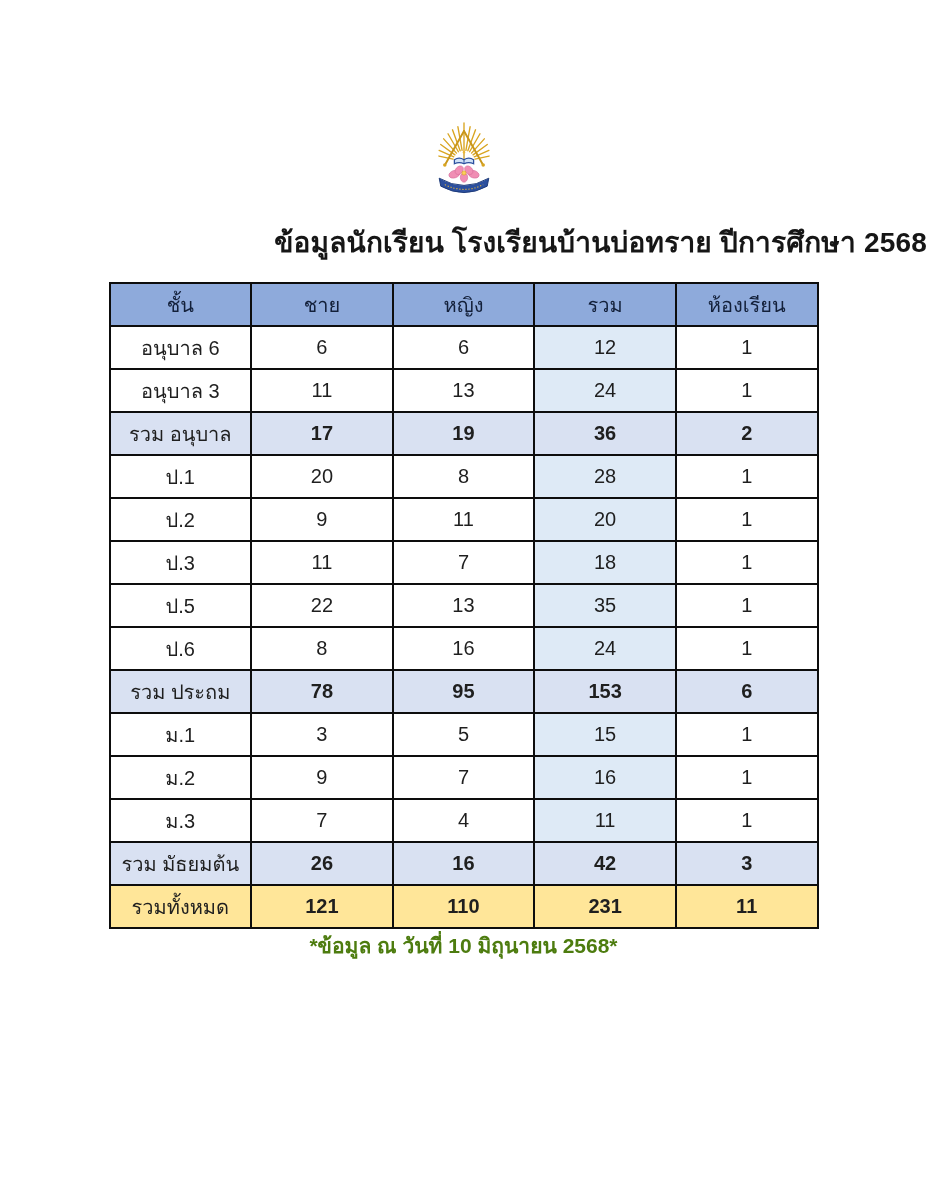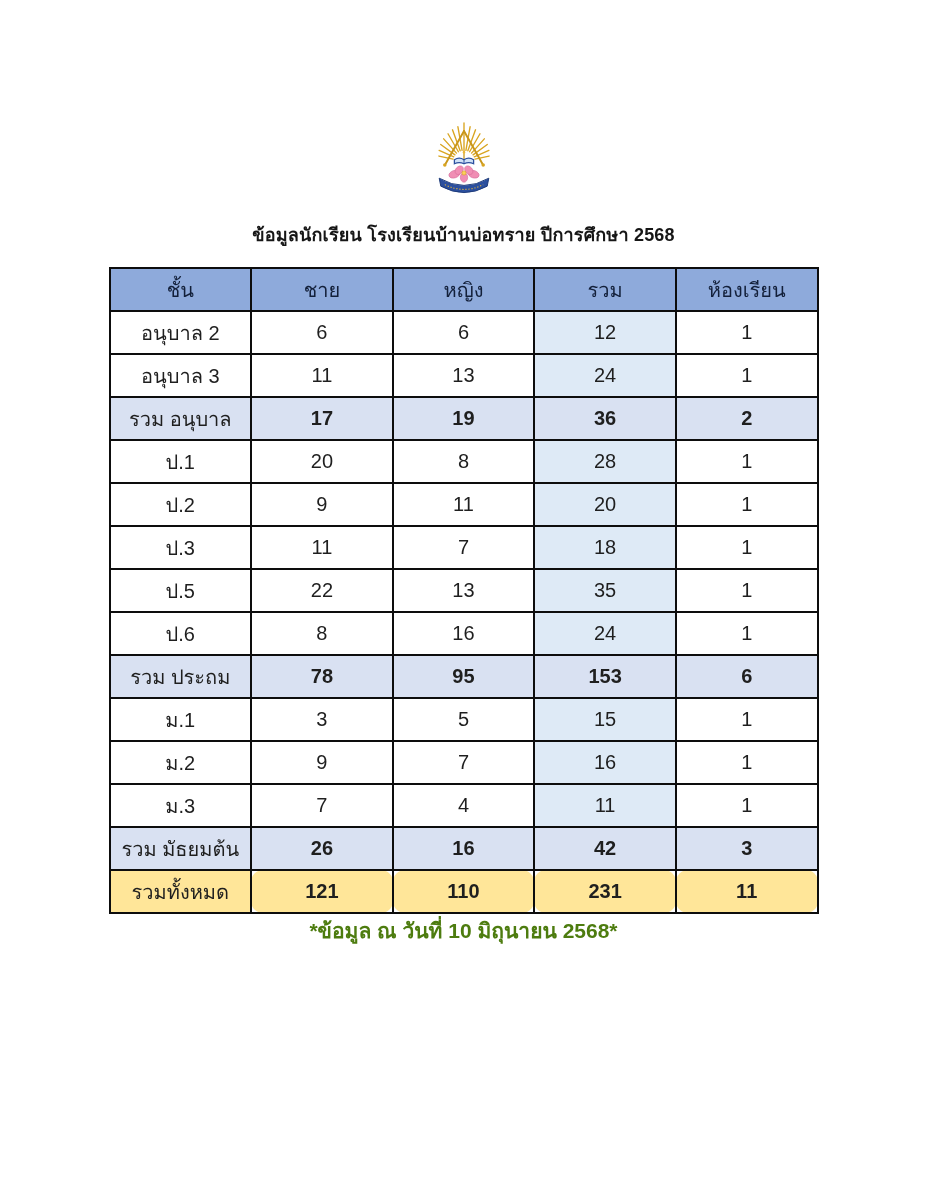--- a/index.html
+++ b/index.html
@@ -13,39 +13,39 @@
   html,body{margin:0;padding:0;}
   body{
     width:927px;height:1200px;background:#ffffff;
     font-family:"Liberation Sans", sans-serif;
     color:var(--text,#1f1f1f);
   }
   .page{padding-top:114px;}
   .logo-wrap{width:80px;height:90px;margin:0 auto;}
   .logo-wrap svg{display:block;width:100%;height:100%;}
   .title{
-    font-size:18px;font-weight:700;text-align:center;
+    font-size:28px;font-weight:700;text-align:right;
     margin:16px 0 0;color:#161616;letter-spacing:0.2px;
   }
   table.students{
     border-collapse:collapse;width:710px;margin:18px auto 0;
     table-layout:fixed;
   }
   .students th,.students td{
     border:2px solid var(--border,#0d0d0d);
     height:41px;text-align:center;vertical-align:middle;
     font-size:20px;padding:0;overflow:hidden;white-space:nowrap;
   }
   .students th{background:var(--header-bg,#8EAADB);font-weight:400;color:#13203a;}
   .students td{background:#ffffff;}
   .row-normal td.c-total{background:var(--total-column-bg,#DEEAF6);}
   .row-summary td{background:var(--summary-row-bg,#D9E1F2);}
   .row-summary td.c-num{font-weight:700;}
   .row-grand td{background:var(--grand-total-bg,#FFE699);}
-  .row-grand td.c-num{font-weight:700;border-radius:12px;}
+  .row-grand td.c-num{font-weight:700;}
   .footnote{
     text-align:center;font-weight:700;font-size:21px;
     margin:0 0 0;color:#4d7c0f;
   }
 </style>
 </head>
 <body>
 
 <div class="page">
 
@@ -107,21 +107,21 @@
       <tr>
         <th>ชั้น</th>
         <th>ชาย</th>
         <th>หญิง</th>
         <th>รวม</th>
         <th>ห้องเรียน</th>
       </tr>
     </thead>
     <tbody>
       <tr class="row-normal">
-        <td class="c-label">อนุบาล 2</td>
+        <td class="c-label">อนุบาล 6</td>
         <td class="c-num">6</td>
         <td class="c-num">6</td>
         <td class="c-num c-total">12</td>
         <td class="c-num">1</td>
       </tr>
       <tr class="row-normal">
         <td class="c-label">อนุบาล 3</td>
         <td class="c-num">11</td>
         <td class="c-num">13</td>
         <td class="c-num c-total">24</td>

